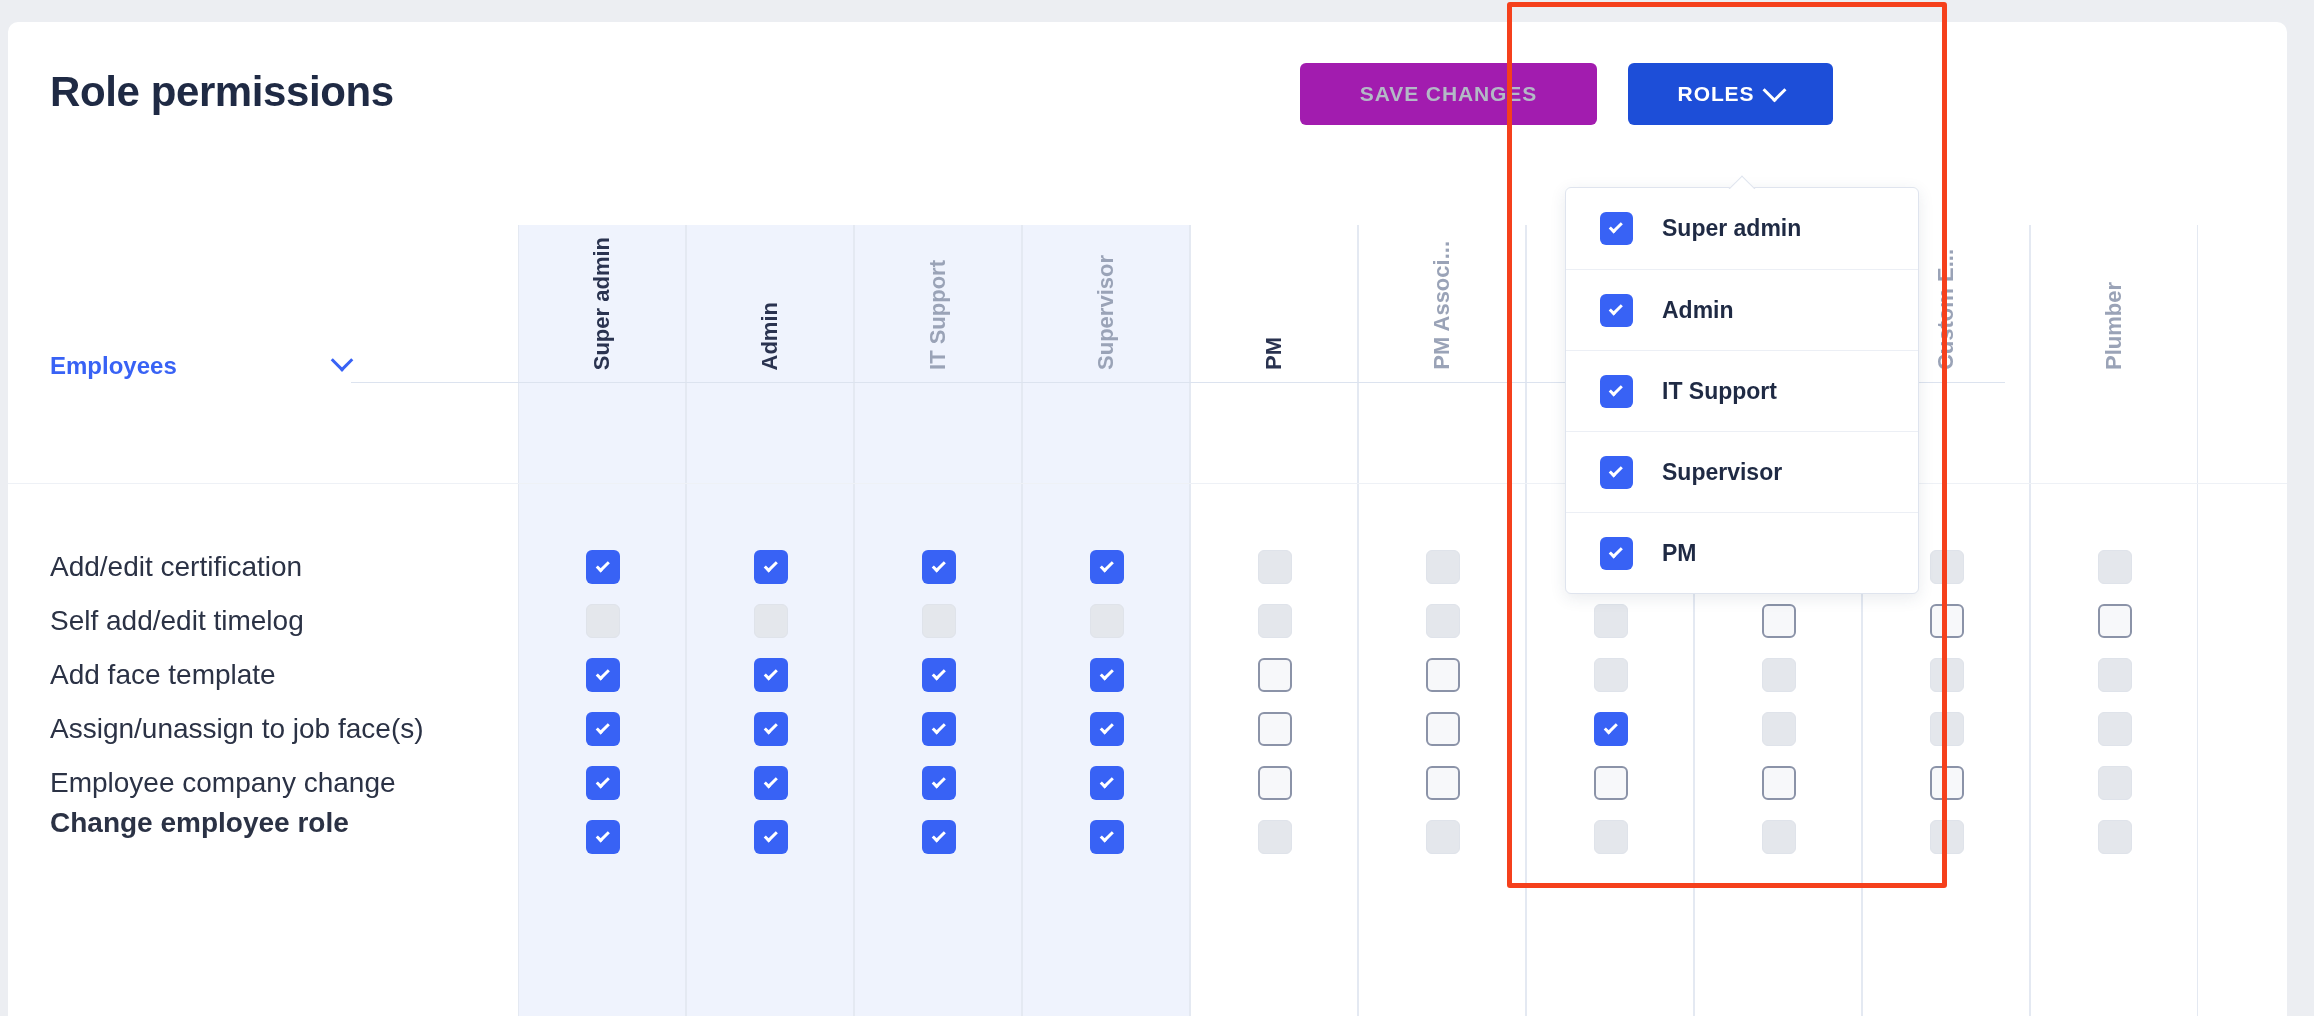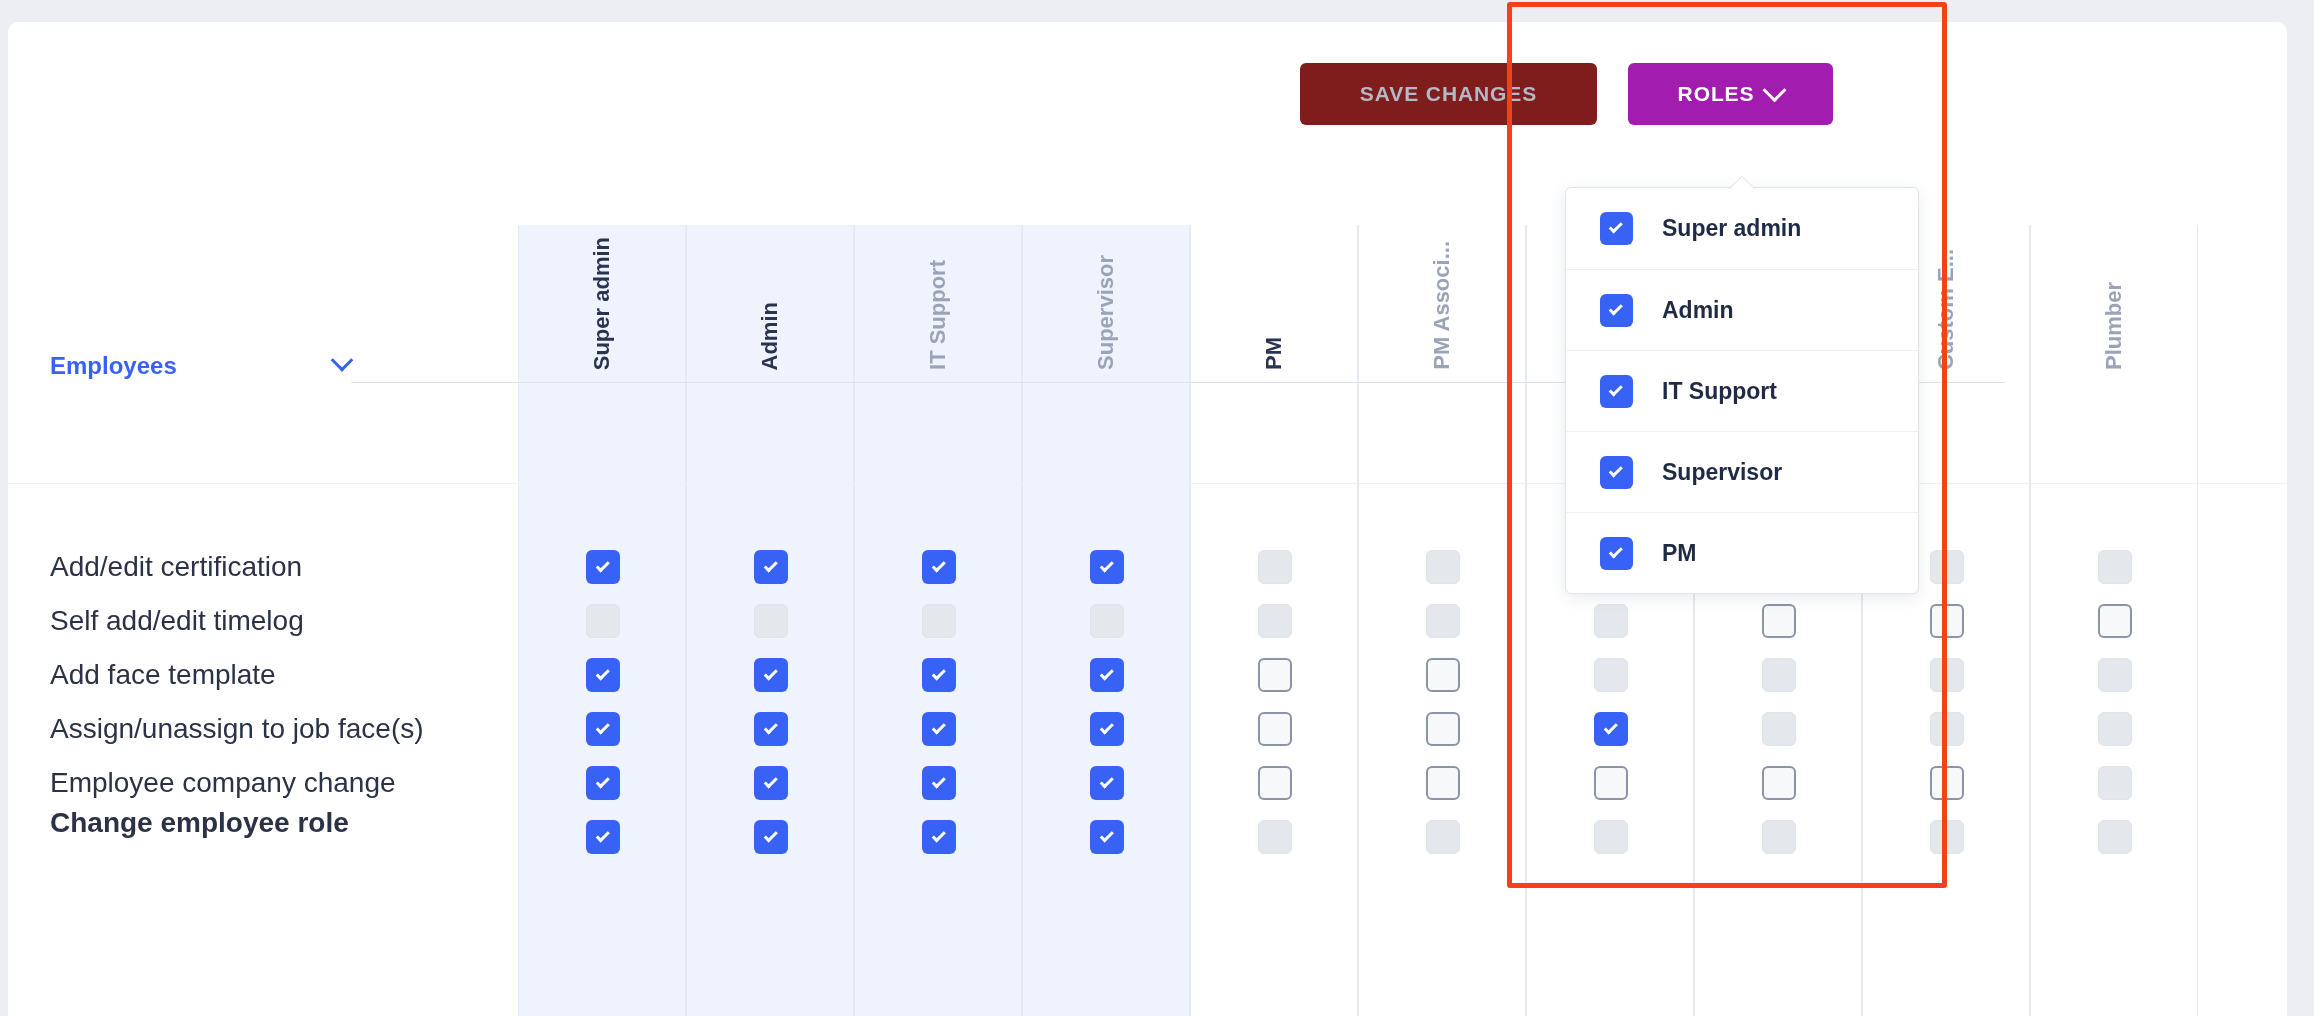--- a/index.html
+++ b/index.html
@@ -56,30 +56,30 @@
     align-items: center;
     justify-content: center;
     gap: 12px;
     white-space: nowrap;
   }
 
   #save-changes-button {
     left: 1292px;
     top: 41px;
     width: 297px;
-    background: #7f1d1d;
+    background: #a21caf;
     color: #b3b9c6;
     cursor: default;
   }
 
   #roles-button {
     left: 1620px;
     top: 41px;
     width: 205px;
-    background: #a21caf;
+    background: #1d4ed8;
     color: #ffffff;
     cursor: pointer;
   }
 
   #create-new-role-button {
     left: 1856px;
     top: 41px;
     width: 347px;
     background: #3862f5;
     color: #ffffff;
@@ -295,20 +295,21 @@
     z-index: 60;
     pointer-events: none;
   }
 </style>
 </head>
 <body>
 
 <div id="page-card">
 
   <div id="header">
+    <div id="page-title">Role permissions</div>
 
     <button class="hdr-btn" id="save-changes-button">
       <span>SAVE CHANGES</span>
     </button>
 
     <button class="hdr-btn" id="roles-button">
       <span>ROLES</span>
       <span class="chev"></span>
     </button>
 

